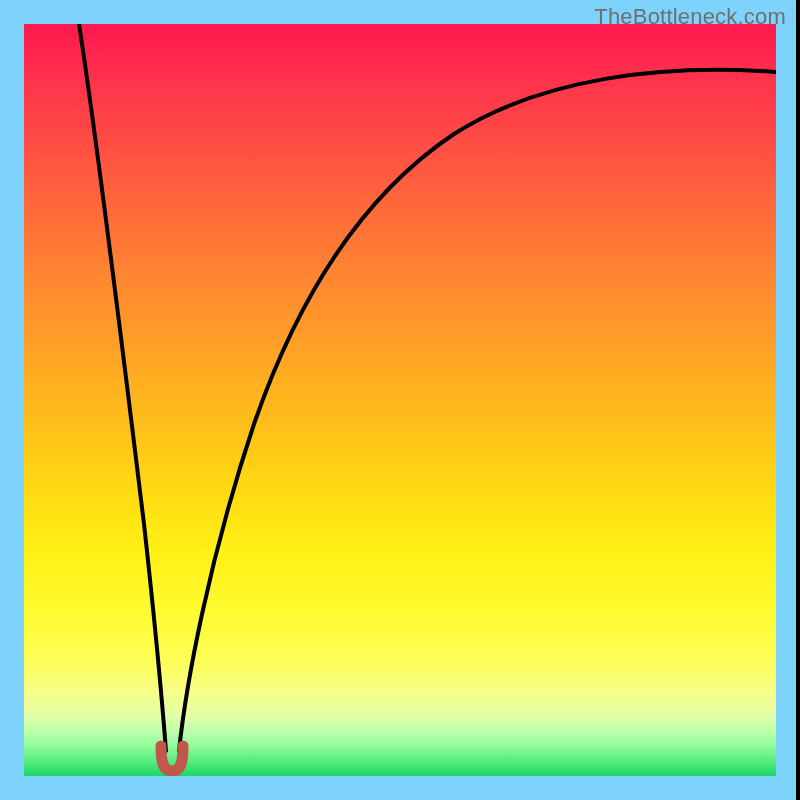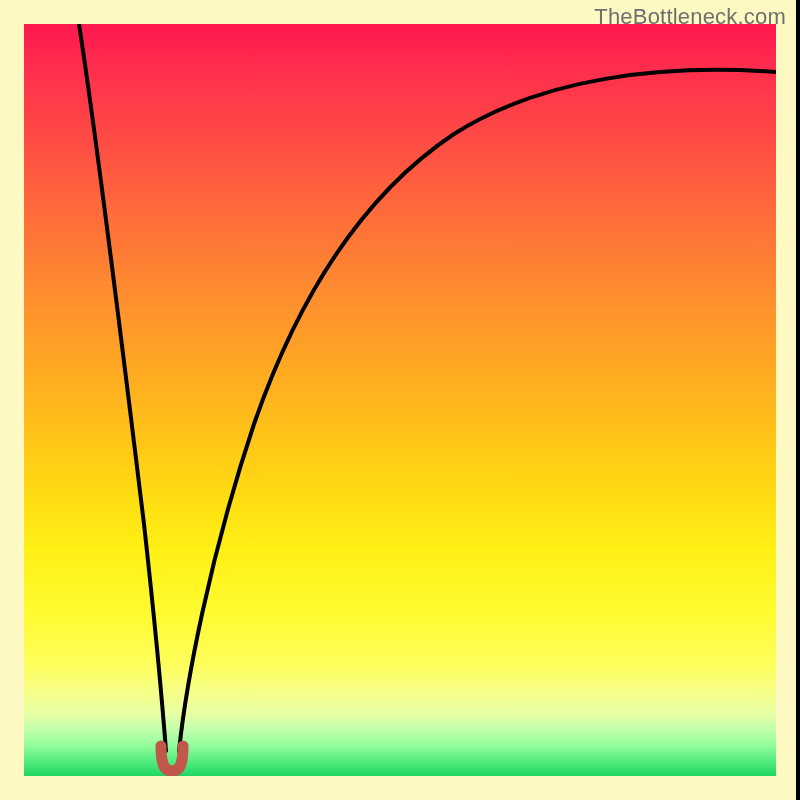--- a/index.html
+++ b/index.html
@@ -8,21 +8,21 @@
     width: 800px;
     height: 800px;
     background: #000;
     overflow: hidden;
     font-family: Arial, Helvetica, sans-serif;
   }
   .frame {
     position: relative;
     width: 796px;
     height: 800px;
-    background: #fef9c3;
+    background: #7dd3fc;
   }
   .plot-area {
     position: absolute;
     left: 24px;
     top: 24px;
     width: 752px;
     height: 752px;
     overflow: hidden;
   }
   .gradient-bg {

